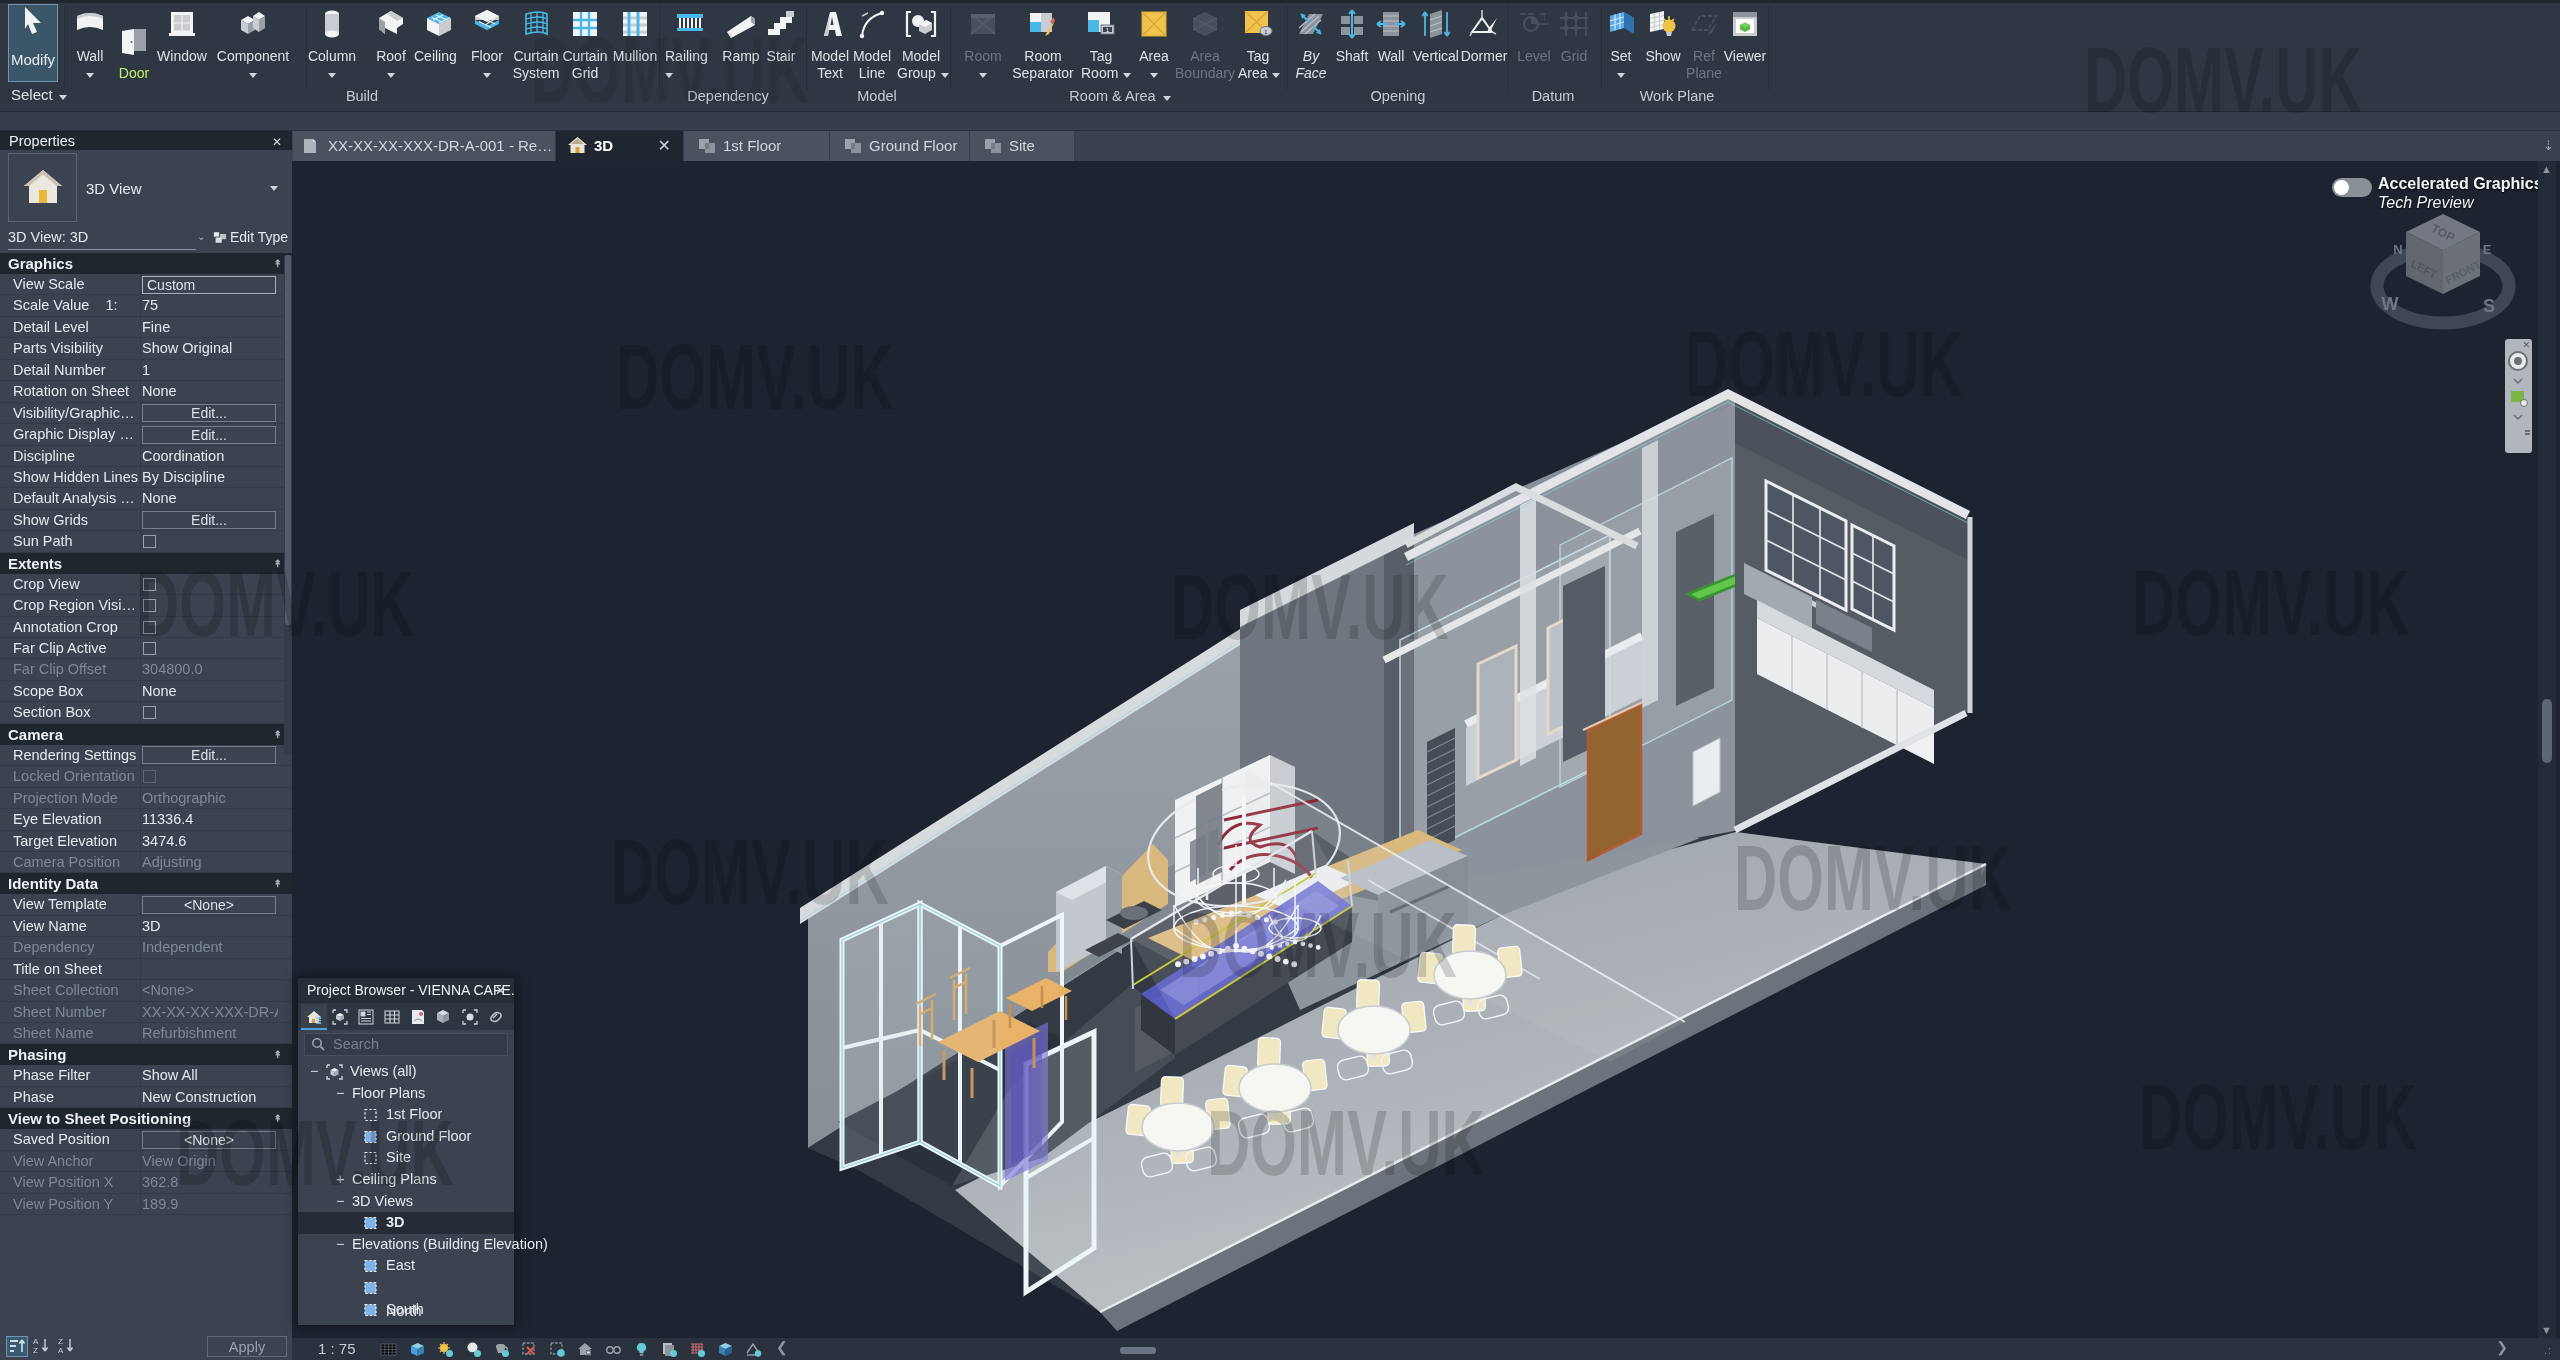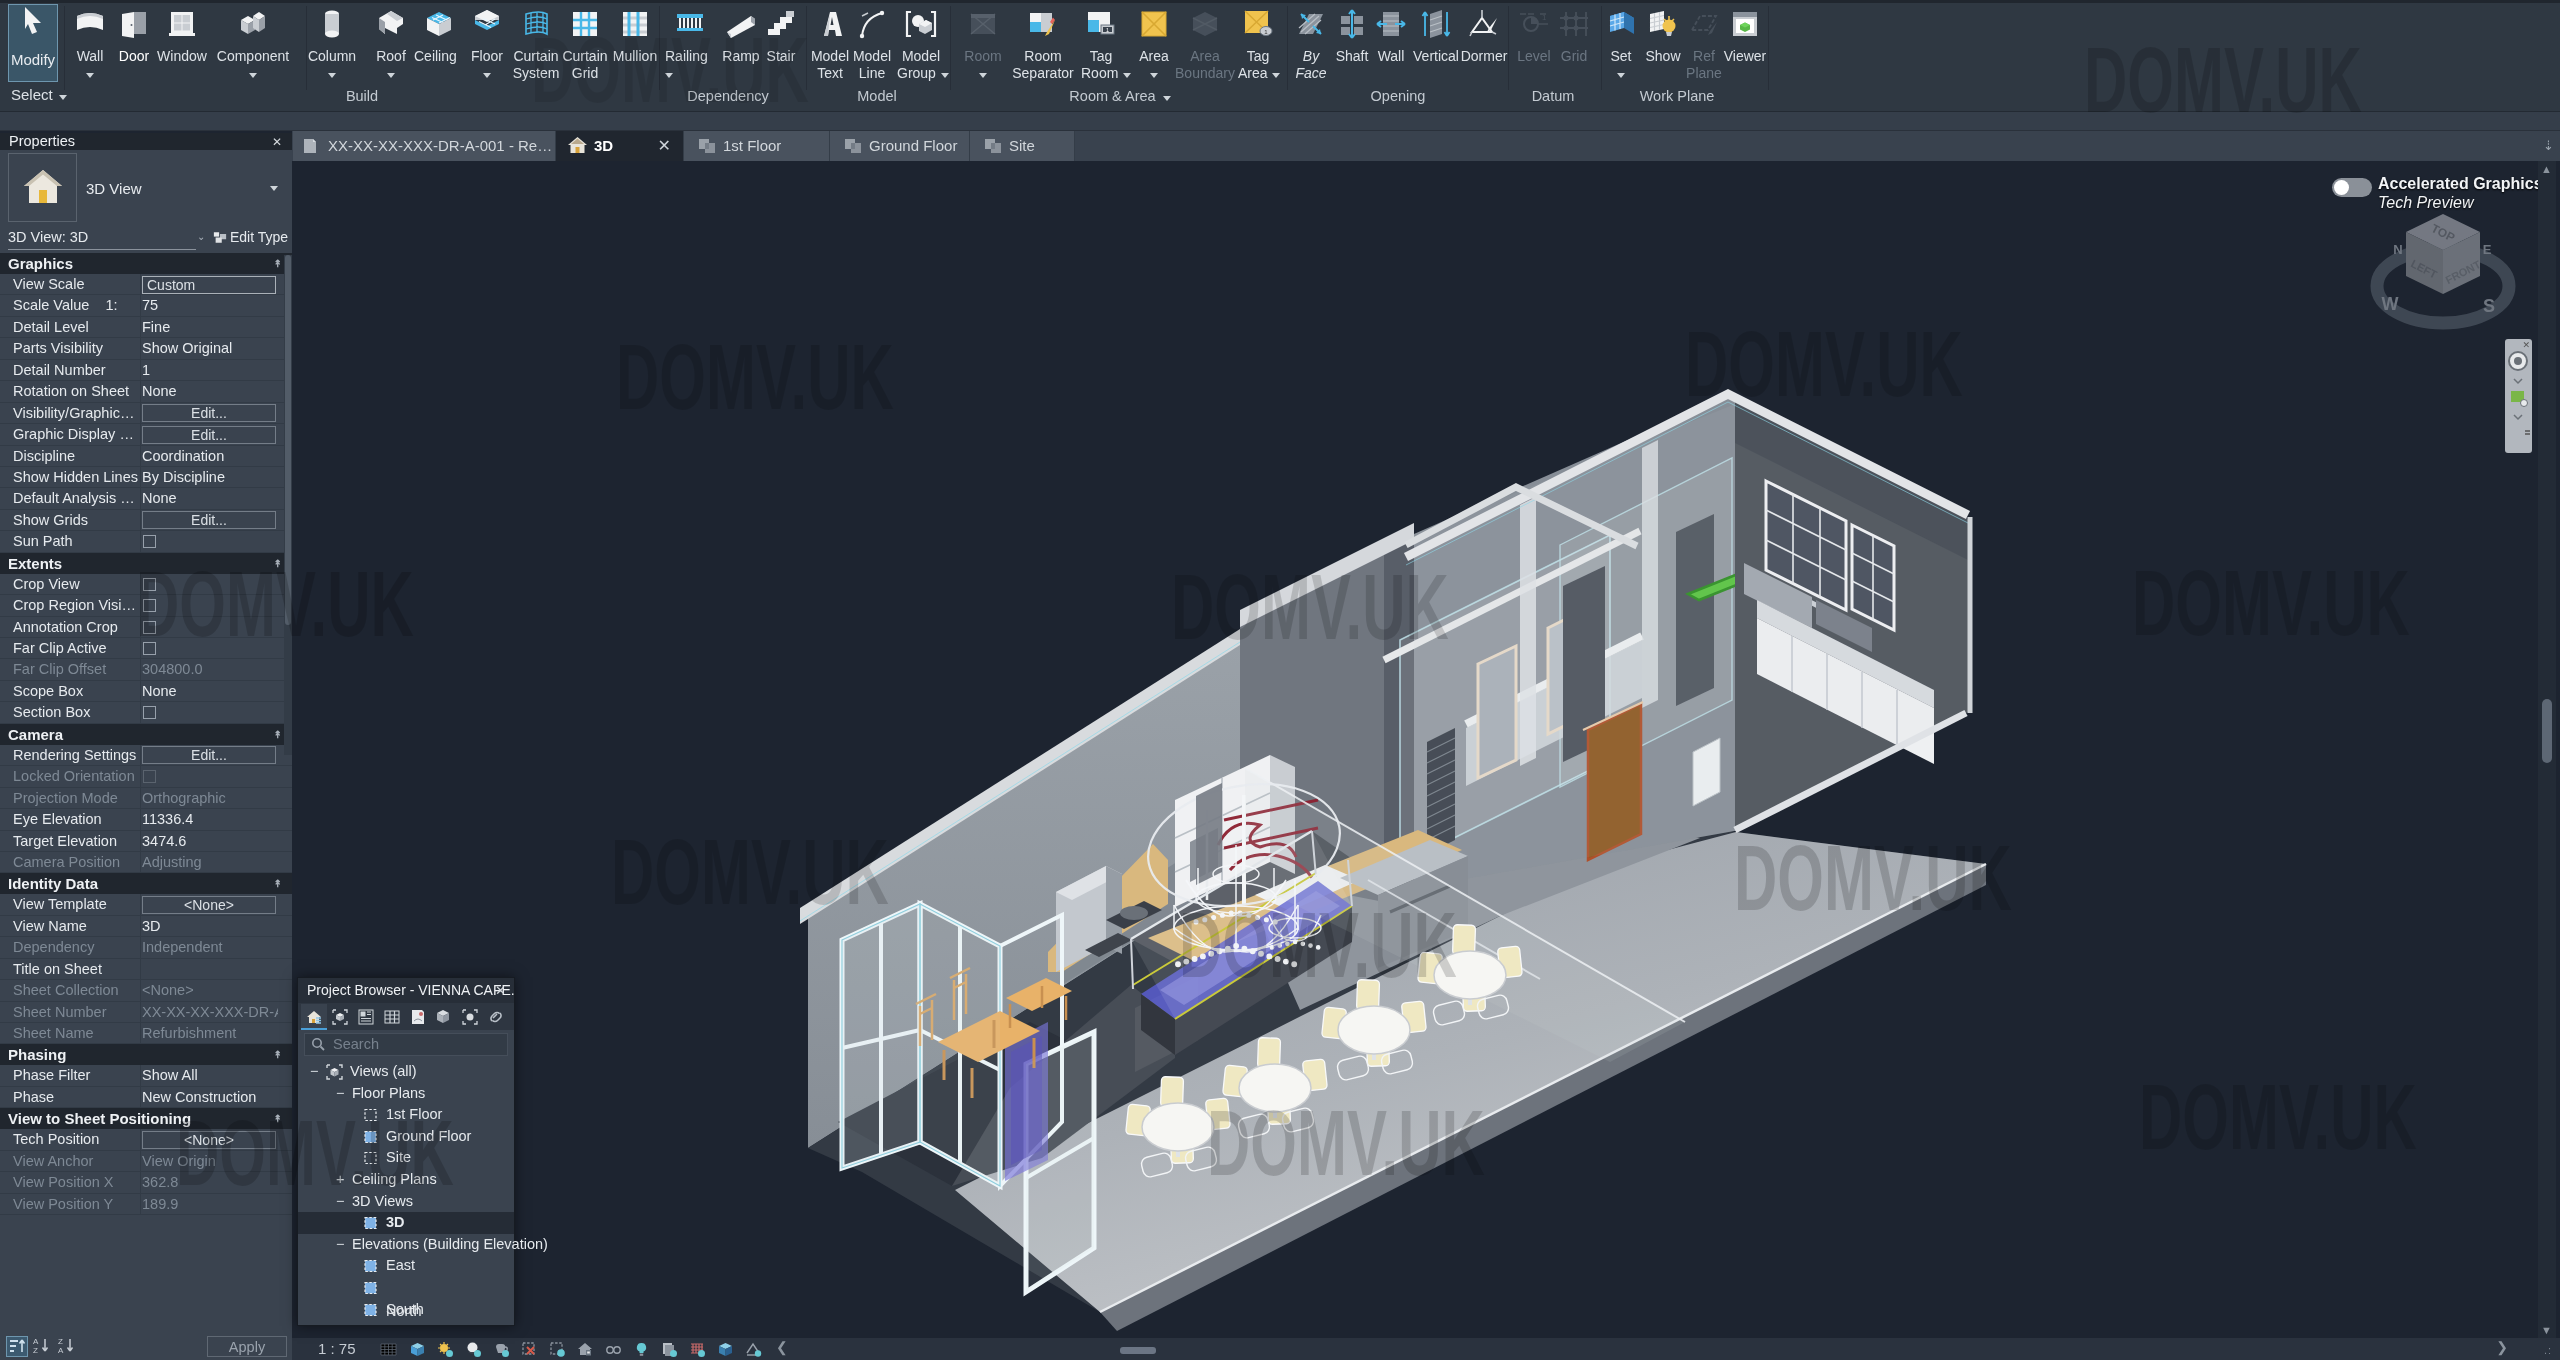--- a/index.html
+++ b/index.html
@@ -54,21 +54,21 @@
     <div class="rsep" style="left:1601px"></div>
     <div class="rsep" style="left:1768px"></div>
     <div class="abs" style="left:69px;top:8px;width:42px;text-align:center;color:#dde2e7;font-size:14px;line-height:17px;white-space:nowrap;">
       <svg class="ricon" width="32" height="32" viewBox="0 0 32 32">
         <path d="M3 8 Q16 2 29 8 L29 22 Q16 16 3 22 Z" fill="#f2f3f4"></path>
         <path d="M3 8 Q16 2 29 8 L29 11 Q16 5 3 11 Z" fill="#c9cdd2"></path>
       </svg>
       <div style="margin-top:8px">Wall</div>
       <div style="margin-top:0px"><span class="caret"></span></div>
     </div>
-    <div class="abs" style="left:113px;top:8px;width:42px;text-align:center;color:#ffffff;font-size:14px;line-height:17px;white-space:nowrap;">
+    <div class="abs" style="left:113px;top:25px;width:42px;text-align:center;color:#bef264;font-size:14px;line-height:17px;white-space:nowrap;">
       <svg class="ricon" width="32" height="32" viewBox="0 0 32 32">
         <rect x="16" y="4" width="12" height="22" fill="#9aa0a8"></rect>
         <path d="M4 6 L16 4 L16 30 L4 28 Z" fill="#f2f3f4"></path>
         <circle cx="13.5" cy="17" r="1" fill="#5a636e"></circle>
       </svg>
       <div style="margin-top:8px">Door</div>
     </div>
     <div class="abs" style="left:152px;top:8px;width:60px;text-align:center;color:#dde2e7;font-size:14px;line-height:17px;white-space:nowrap;">
       <svg class="ricon" width="32" height="32" viewBox="0 0 32 32">
         <rect x="5" y="4" width="22" height="21" fill="#f2f3f4"></rect>
@@ -928,21 +928,21 @@
       <span class="pval">Show All</span>
       <span class="vline"></span>
     </div>
     <div class="prow">
       <span class="plab">Phase</span>
       <span class="pval">New Construction</span>
       <span class="vline"></span>
     </div>
     <div class="phead">View to Sheet Positioning<span style="position:absolute;right:10px;top:0;font-size:10px;color:#aab2bb;">↟</span></div>
     <div class="prow">
-      <span class="plab">Tech Position</span>
+      <span class="plab">Saved Position</span>
       <span class="pbtn">&lt;None&gt;</span>
       <span class="vline"></span>
     </div>
     <div class="prow">
       <span class="plab dimt">View Anchor</span>
       <span class="pval dimt">View Origin</span>
       <span class="vline"></span>
     </div>
     <div class="prow">
       <span class="plab dimt">View Position X</span>

